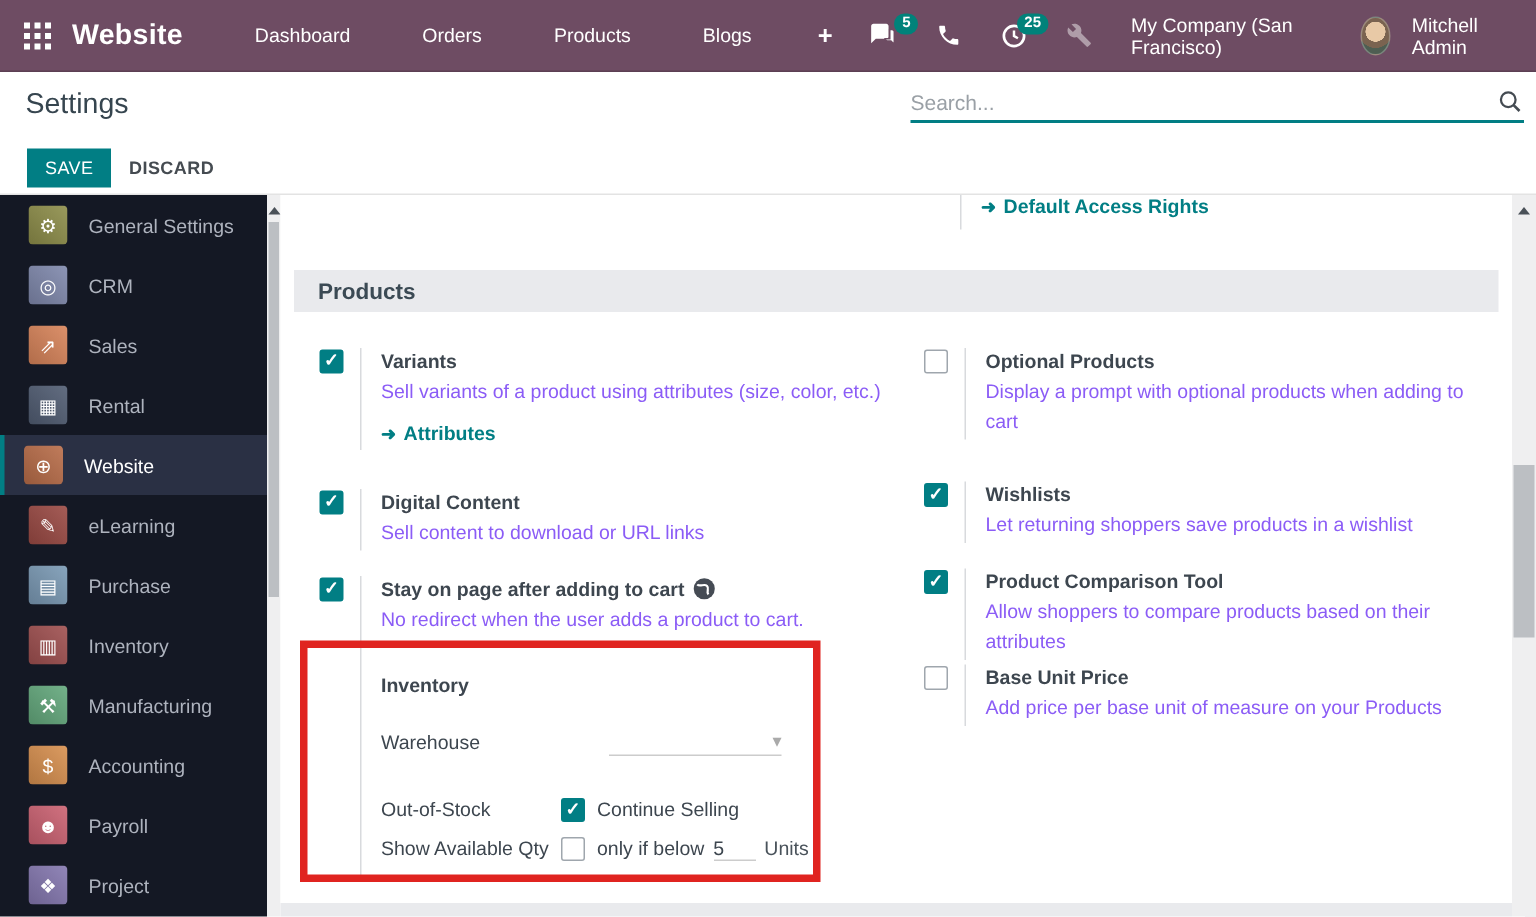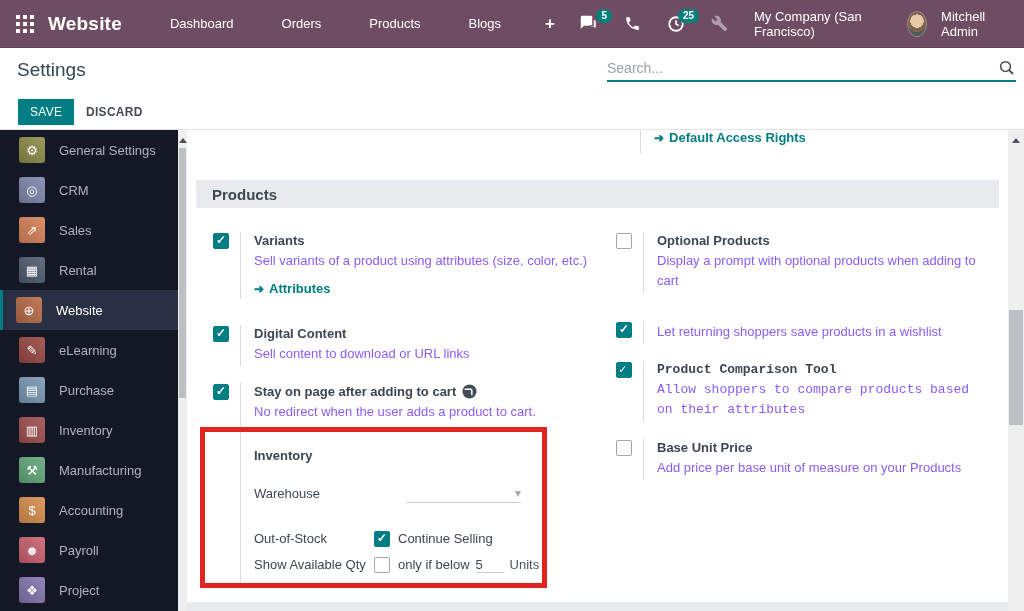--- a/index.html
+++ b/index.html
@@ -324,25 +324,26 @@
       <div class="text" style="max-width:330px;">
         <div class="setting-label">Optional Products</div>
         <div class="setting-desc">Display a prompt with optional products when adding to cart</div>
       </div>
     </div>
 
     <div class="setting" style="margin-bottom:17px;">
       <span class="checkbox checked"></span>
       <span class="divider"></span>
       <div class="text">
+        <div class="setting-label">Wishlists</div>
         <div class="setting-desc">Let returning shoppers save products in a wishlist</div>
       </div>
     </div>
 
-    <div class="setting" style="margin-bottom:17px;font-family:Liberation Mono, monospace;">
+    <div class="setting" style="margin-bottom:3px;">
       <span class="checkbox checked"></span>
       <span class="divider"></span>
       <div class="text" style="max-width:330px;">
         <div class="setting-label">Product Comparison Tool</div>
         <div class="setting-desc">Allow shoppers to compare products based on their attributes</div>
       </div>
     </div>
 
     <div class="setting">
       <span class="checkbox"></span>

